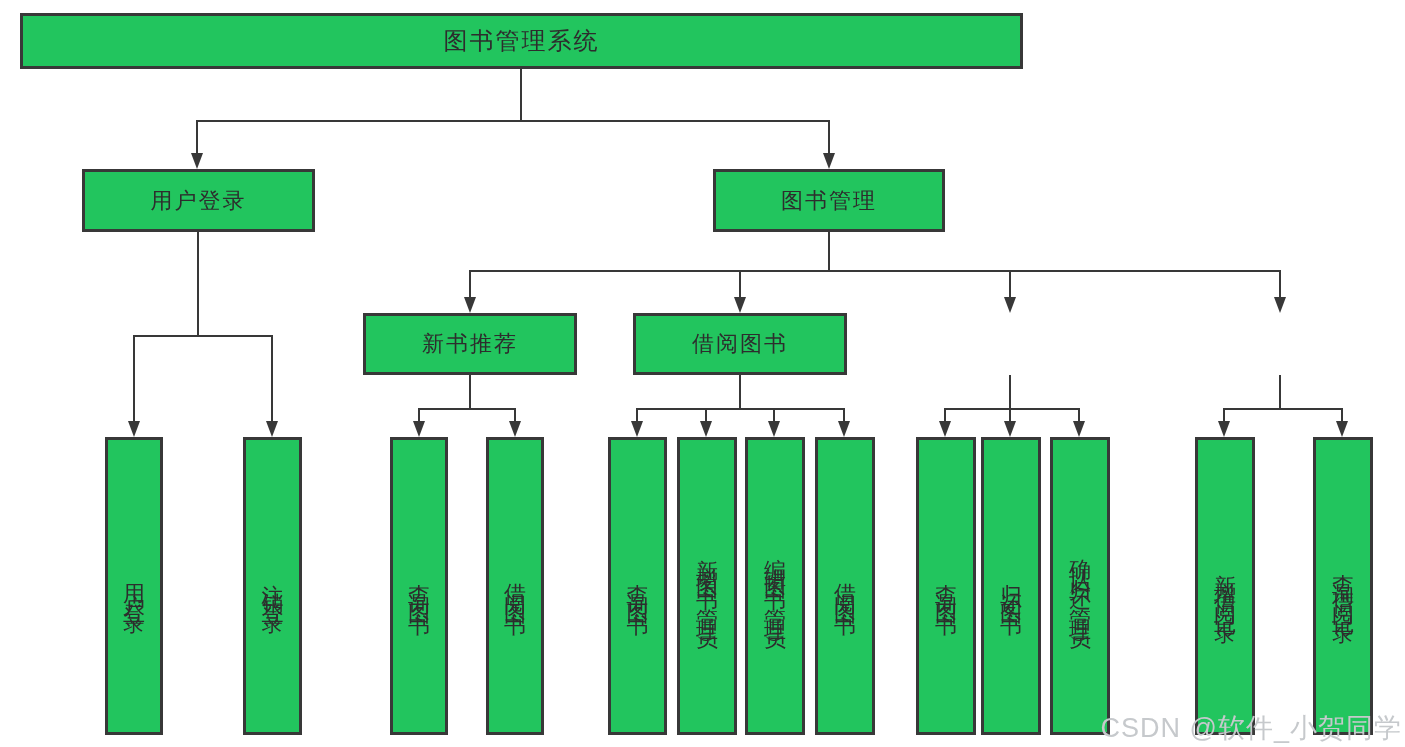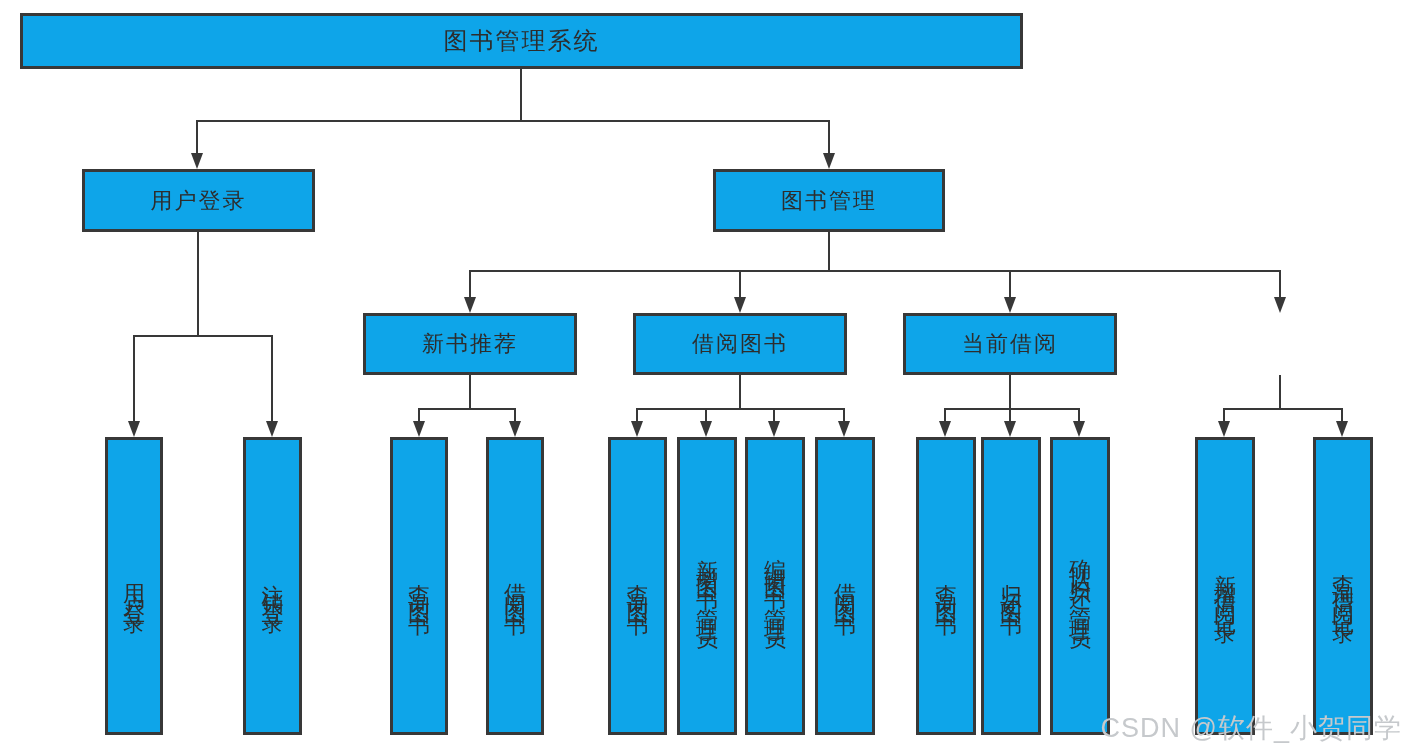--- a/index.html
+++ b/index.html
@@ -1,21 +1,21 @@
 <!DOCTYPE html>
 <html><head>
 <meta charset="utf-8">
 <style>
   html,body { margin:0; padding:0; background:#ffffff; }
   #canvas {
     position:relative; width:1405px; height:747px; background:#ffffff; overflow:hidden;
     font-family:"Liberation Sans","DejaVu Sans",sans-serif;
   }
   .box {
-    position:absolute; background:#0ea5e9; border:3px solid #383838; box-sizing:border-box;
+    position:absolute; background:#22c55e; border:3px solid #383838; box-sizing:border-box;
     display:flex; align-items:center; justify-content:center;
   }
   .lbl { font-size:22px; color:#2d2d2d; letter-spacing:2px; white-space:nowrap; }
   .root-box .lbl { font-size:24px; }
   .leaf .lbl {
     writing-mode:vertical-rl; text-orientation:mixed;
     font-size:22px; letter-spacing:10px; line-height:1; white-space:normal;
   }
   .vline { position:absolute; width:2px; background:#383838; }
   .hline { position:absolute; height:2px; background:#383838; }
@@ -43,23 +43,20 @@
   </div>
   <div class="box" style="left:363px;top:313px;width:214px;height:62px;">
     <span class="lbl">新书推荐</span>
   </div>
 
   <div class="box" style="left:713px;top:169px;width:232px;height:63px;">
     <span class="lbl">图书管理</span>
   </div>
   <div class="box" style="left:633px;top:313px;width:214px;height:62px;">
     <span class="lbl">借阅图书</span>
-  </div>
-  <div class="box" style="left:903px;top:313px;width:214px;height:62px;">
-    <span class="lbl">当前借阅</span>
   </div>
 
   <div class="box leaf" style="left:105px;top:437px;width:58px;height:298px;">
     <span class="lbl">用户登录</span>
   </div>
   <div class="box leaf" style="left:243px;top:437px;width:59px;height:298px;">
     <span class="lbl">注销登录</span>
   </div>
 
   <div class="box leaf" style="left:390px;top:437px;width:58px;height:298px;">

